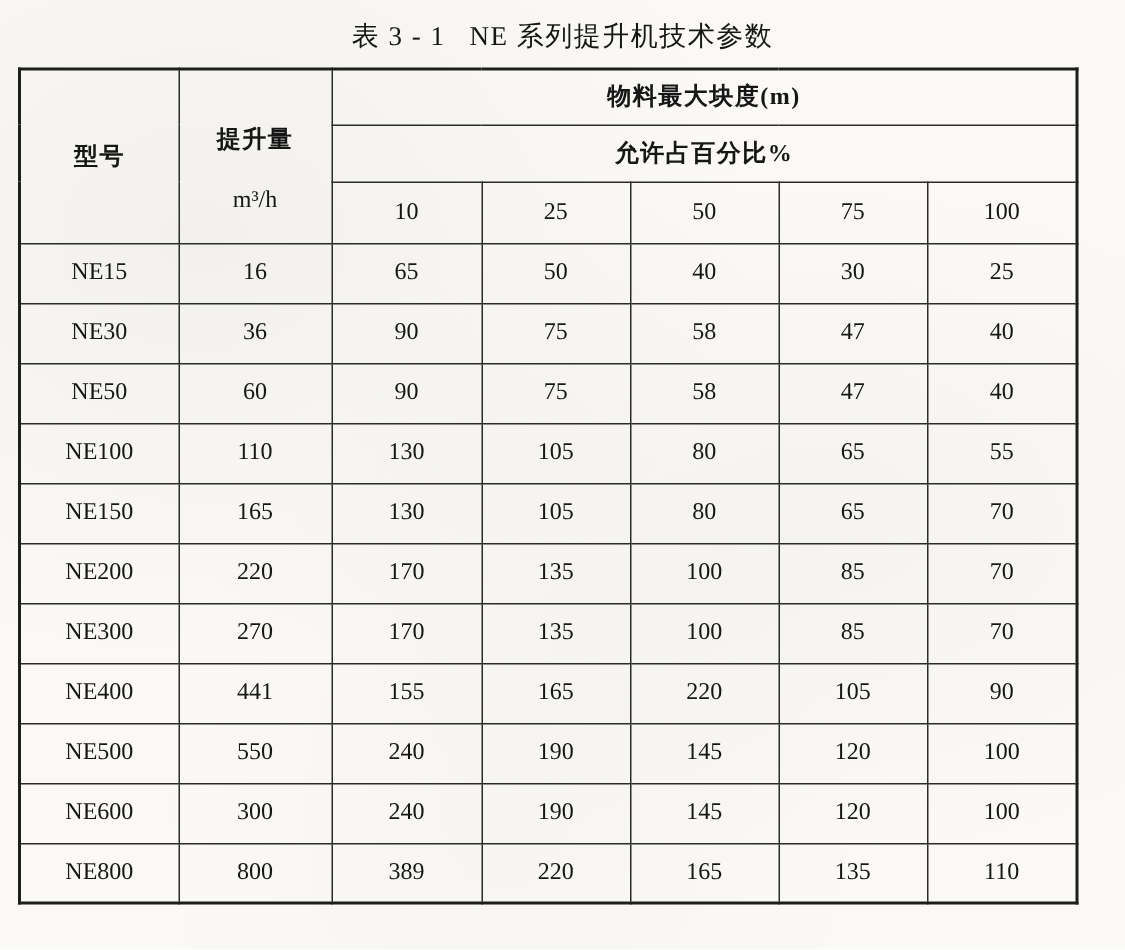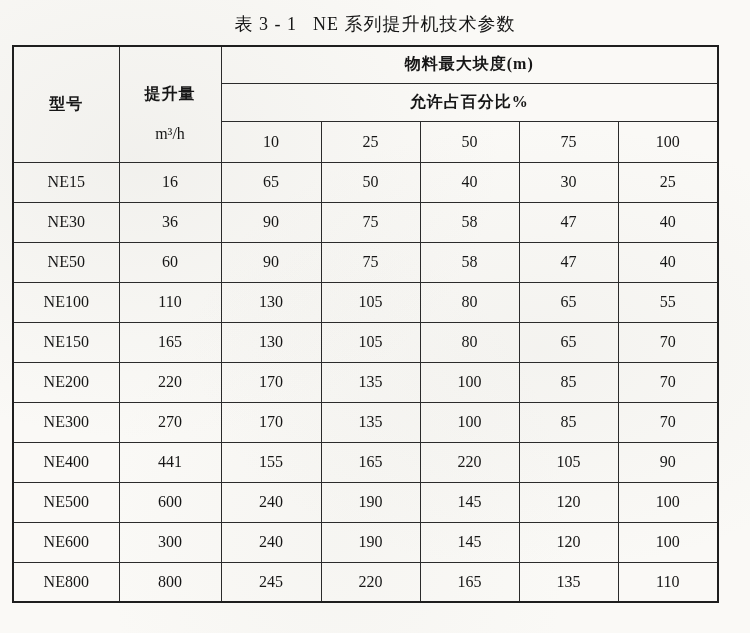--- a/index.html
+++ b/index.html
@@ -157,40 +157,40 @@
         <td>NE400</td>
         <td>441</td>
         <td>155</td>
         <td>165</td>
         <td>220</td>
         <td>105</td>
         <td>90</td>
       </tr>
       <tr>
         <td>NE500</td>
-        <td>600</td>
+        <td>550</td>
         <td>240</td>
         <td>190</td>
         <td>145</td>
         <td>120</td>
         <td>100</td>
       </tr>
       <tr>
         <td>NE600</td>
         <td>300</td>
         <td>240</td>
         <td>190</td>
         <td>145</td>
         <td>120</td>
         <td>100</td>
       </tr>
       <tr>
         <td>NE800</td>
         <td>800</td>
-        <td>245</td>
+        <td>389</td>
         <td>220</td>
         <td>165</td>
         <td>135</td>
         <td>110</td>
       </tr>
     </tbody>
   </table>
 </div>
 
 </body></html>

